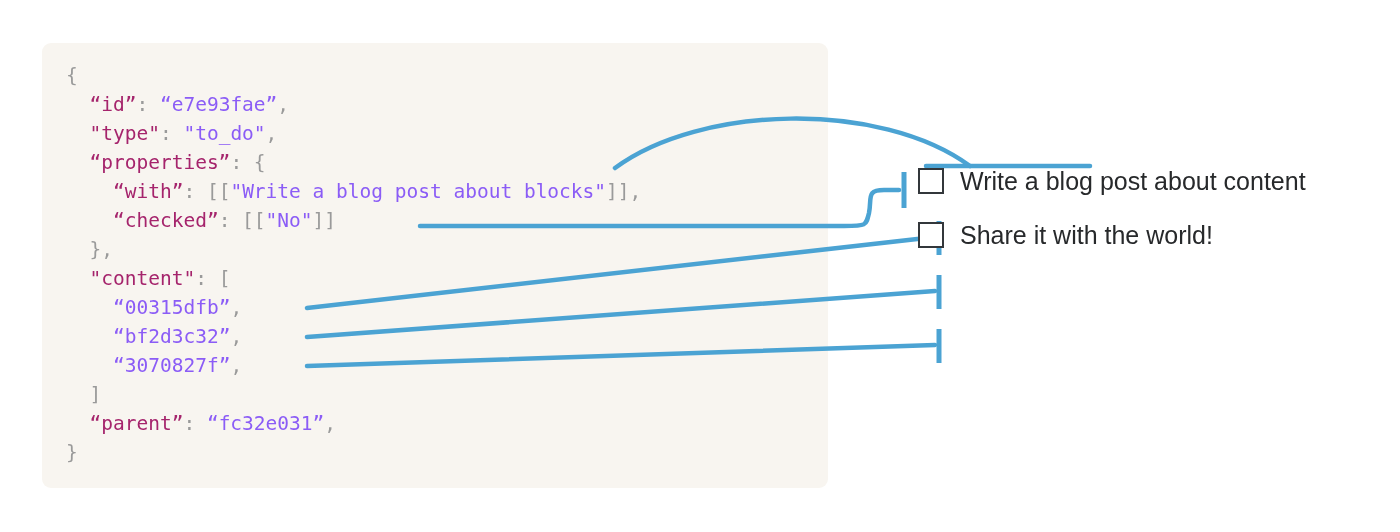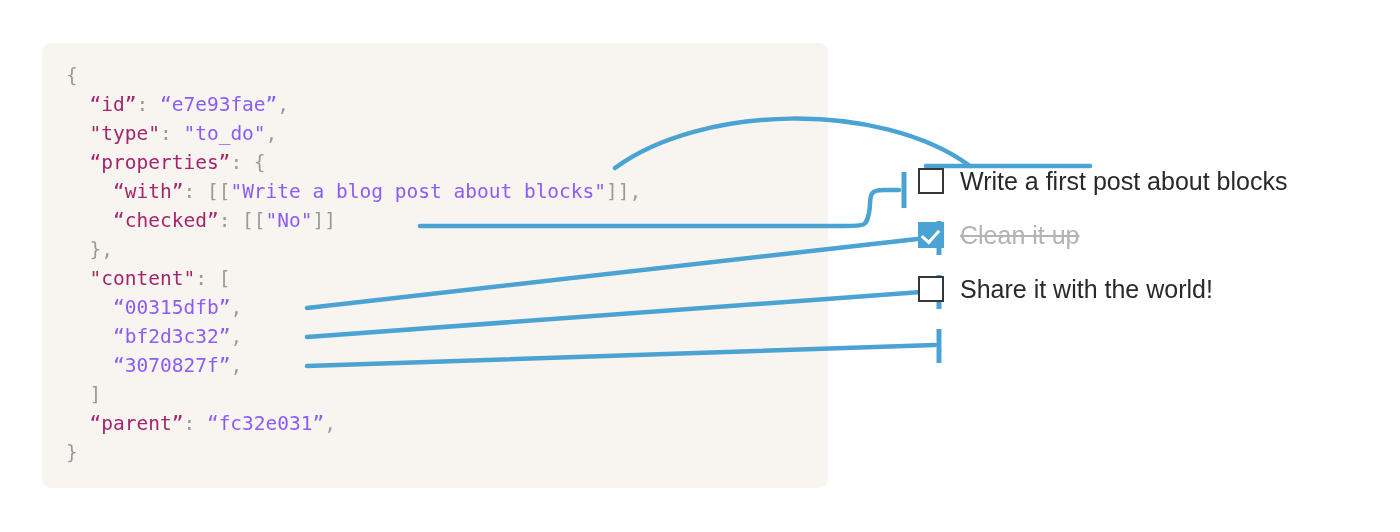--- a/index.html
+++ b/index.html
@@ -140,23 +140,19 @@
   <line x1="307" y1="337" x2="935" y2="291" stroke="#4ba3d3" stroke-width="4.5" stroke-linecap="round"></line>
   <line x1="939" y1="275" x2="939" y2="309" stroke="#4ba3d3" stroke-width="5" stroke-linecap="butt"></line>
 
   <line x1="307" y1="366" x2="935" y2="345" stroke="#4ba3d3" stroke-width="4.5" stroke-linecap="round"></line>
   <line x1="939" y1="329" x2="939" y2="363" stroke="#4ba3d3" stroke-width="5" stroke-linecap="butt"></line>
 </svg>
 
 <div id="todo-list">
     <div class="todo-row">
       <div class="cb unchecked"></div>
-      <span class="todo-label">Write a first post about blocks</span>
-    </div>
-    <div class="todo-row">
-      <div class="cb checked"></div>
-      <span class="todo-label done">Clean it up</span>
+      <span class="todo-label">Write a blog post about content</span>
     </div>
     <div class="todo-row">
       <div class="cb unchecked"></div>
       <span class="todo-label">Share it with the world!</span>
     </div>
   </div>
 
 </body></html>

